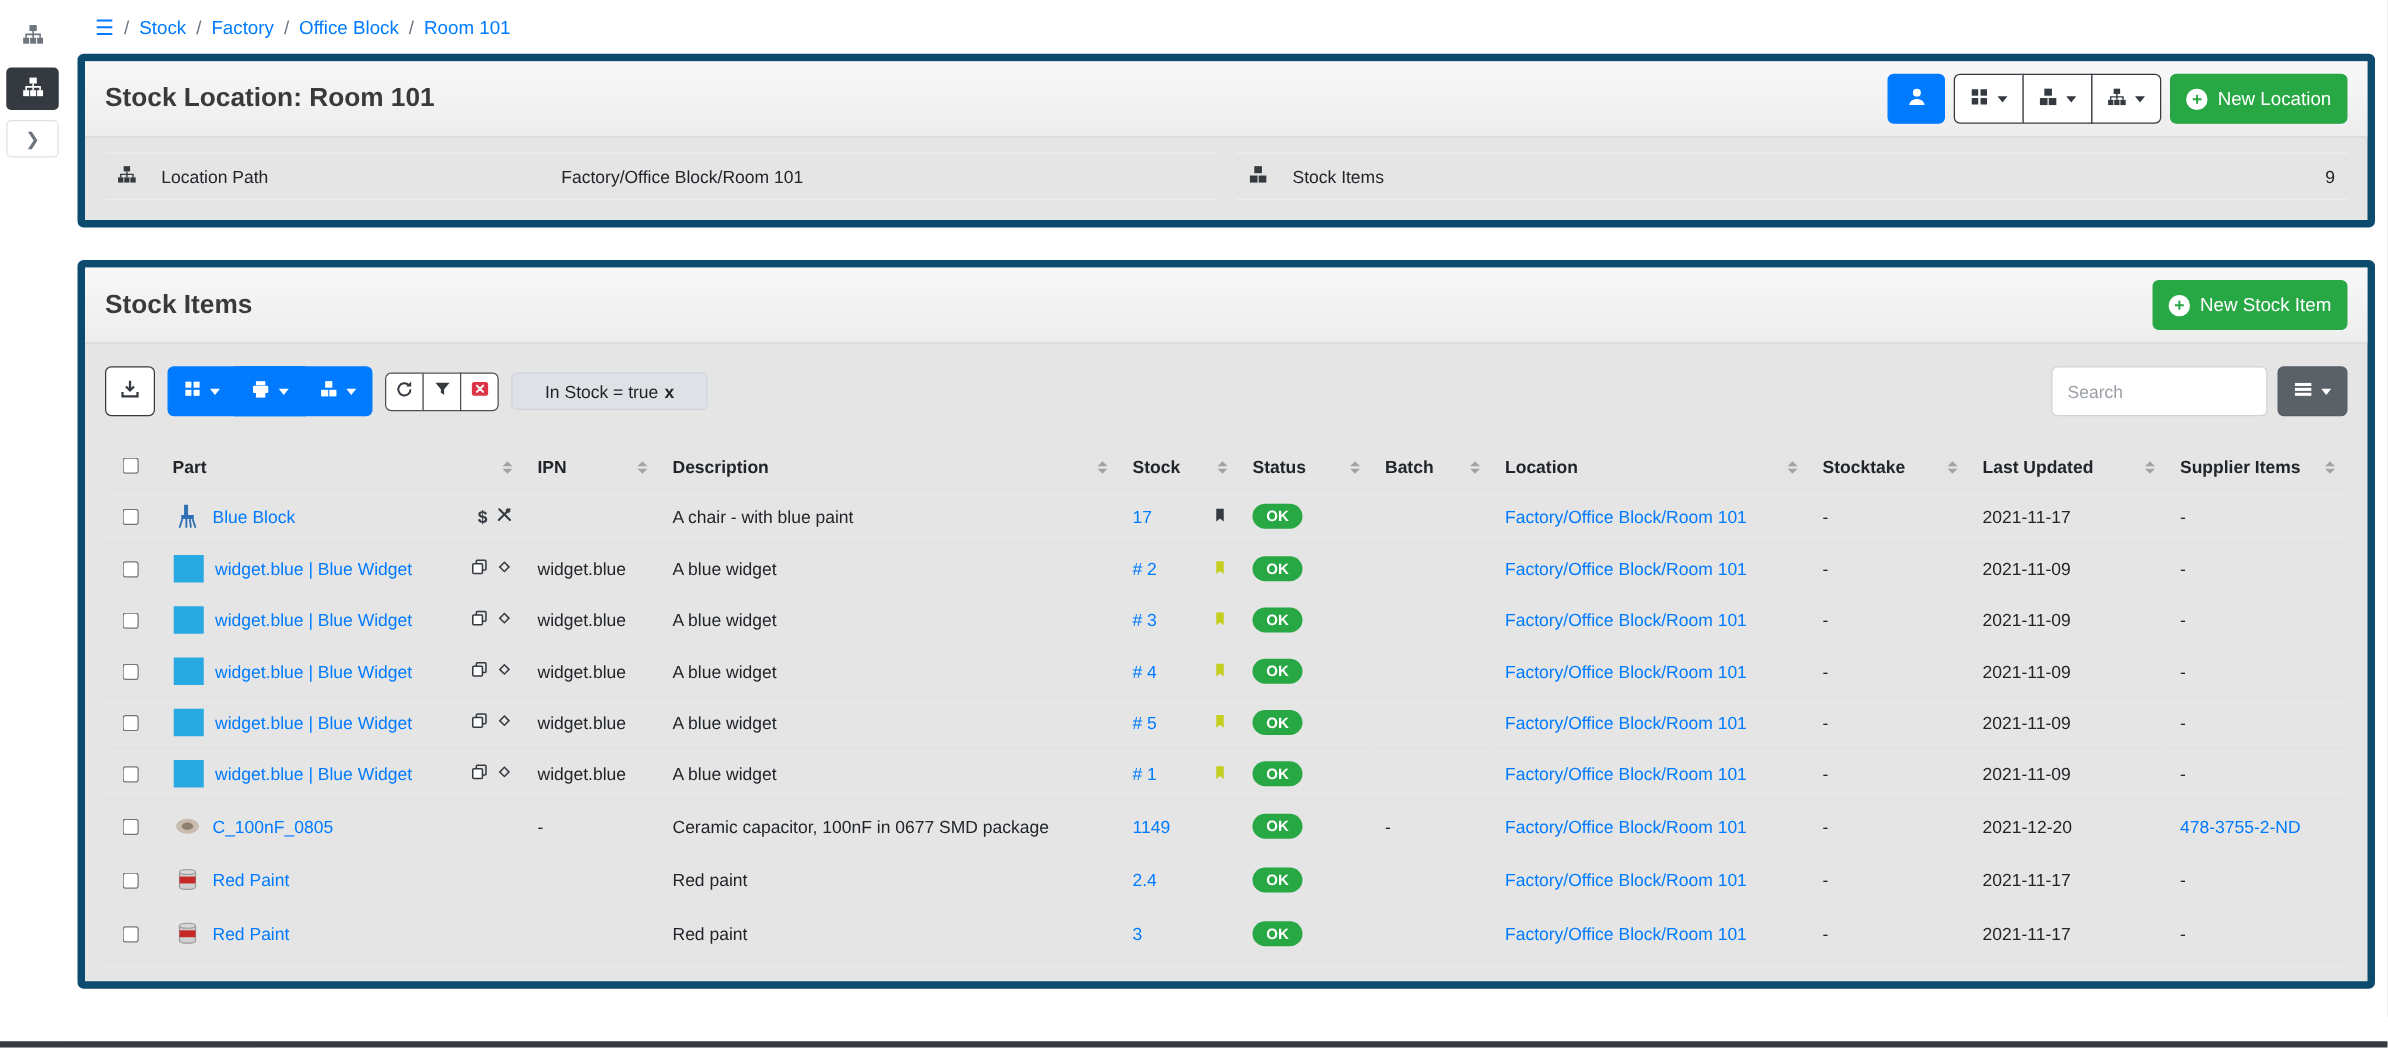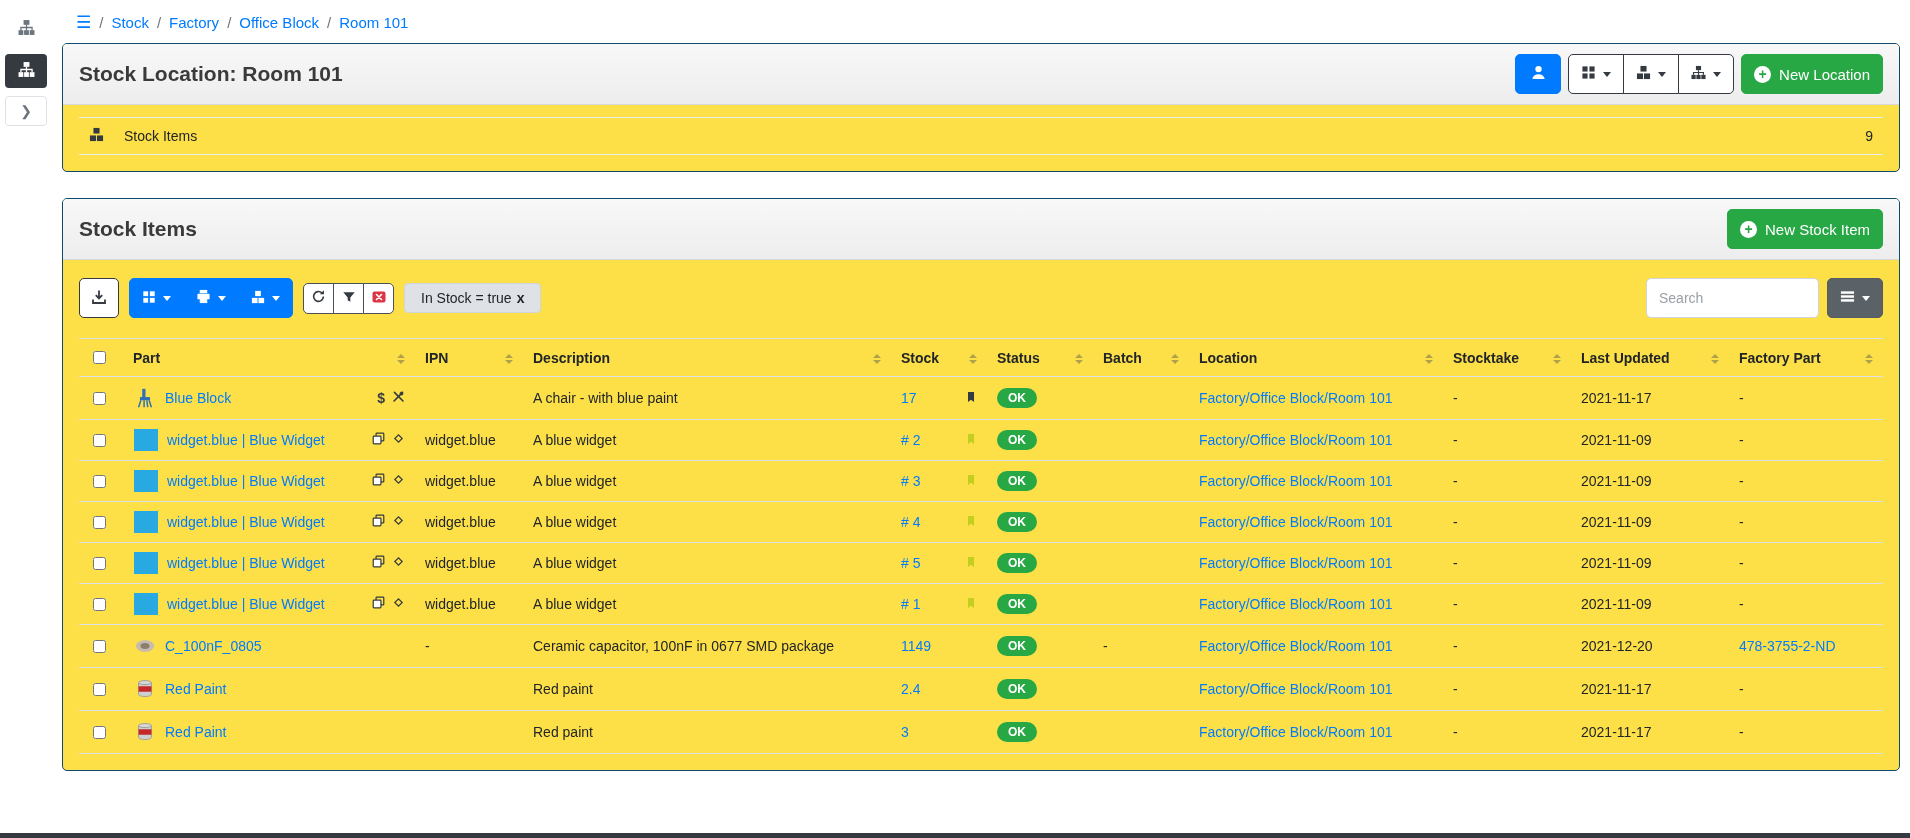--- a/index.html
+++ b/index.html
@@ -26,21 +26,21 @@
   .side-btn.active { background: #343a40; color: #fff; }
   .side-btn.expander { border: 1px solid #dee2e6; color: #6c757d; height: 30px; font-size: 14px; }
   .content { flex: 1; min-width: 0; }
 
   
   .crumb-bar { padding: 14px 24px 12px 24px; display: flex; align-items: center; gap: 8px; font-size: 15px; }
   .hamburger { color: #007bff; font-size: 17px; cursor: pointer; line-height: 1; }
   .crumb-sep { color: #6c757d; }
 
   
-  .panel { margin: 0 10px; border: 1px solid #0c4a6e; border-radius: 5px; background: #fde047; overflow: hidden; }
+  .panel { margin: 0 10px; border: 6px solid #0c4a6e; border-radius: 5px; background: #e5e5e5; overflow: hidden; }
   .panel + .panel { margin-top: 26px; }
   .panel-heading {
     background: linear-gradient(#f8f8f8, #ededed);
     border-bottom: 1px solid #d8d8d8;
     padding: 10px 16px; display: flex; align-items: center; justify-content: space-between;
     min-height: 58px;
   }
   .panel-title { font-size: 21px; font-weight: 600; color: #3a3a3a; }
   .panel-body { padding: 12px 16px 16px 16px; }
 
@@ -77,21 +77,21 @@
   td.d-value.right { text-align: right; }
 
   
   .toolbar { display: flex; align-items: center; justify-content: space-between; margin: 6px 0 20px 0; }
   .toolbar-left { display: flex; align-items: center; gap: 10px; }
   .toolbar-right { display: flex; align-items: center; gap: 8px; }
   .btn-sq { width: 34px; height: 34px; padding: 0; }
   .mini-group .btn { width: 31px; height: 31px; padding: 0; border-color: #495057; }
   .chip {
     background: #dee2e6; border: 1px solid #ced4da; border-radius: 4px;
-    padding: 6px 16px; font-size: 14px; color: #212529; display: inline-flex; align-items: center; cursor: pointer;
+    padding: 6px 26px; font-size: 14px; color: #212529; display: inline-flex; align-items: center; cursor: pointer;
   }
   .chip b { margin-left: 5px; cursor: pointer; }
   .search-box {
     width: 173px; height: 40px; border: 1px solid #ced4da; border-radius: 5px;
     padding: 0 12px; font-size: 14px; font-family: inherit; color: #495057;
   }
   .search-box::placeholder { color: #9aa0a6; }
 
   
   .page-row { display: flex; align-items: center; gap: 12px; margin: 16px 2px; font-size: 15px; color: #333; }
@@ -218,20 +218,39 @@
             <span class="plus-circle">+</span>
             <span>New Location</span>
           </button>
         </div>
       </div>
       <div class="panel-body">
         <div class="details">
           <div>
             <table class="detail">
               <tbody>
+                  <tr>
+                <td class="d-icon">
+                  <svg viewBox="0 0 16 16" width="15" height="15">
+                        <rect x="5.25" y="1" width="5.5" height="4.5" fill="currentColor"></rect>
+                        <rect x="0.5" y="10.5" width="4.5" height="4.5" fill="currentColor"></rect>
+                        <rect x="5.75" y="10.5" width="4.5" height="4.5" fill="currentColor"></rect>
+                        <rect x="11" y="10.5" width="4.5" height="4.5" fill="currentColor"></rect>
+                        <path d="M8 5.5v2.5M2.75 10.5V8h10.5v2.5M8 8v2.5" stroke="currentColor" fill="none" stroke-width="1.2"></path>
+                      </svg>
+                </td>
+                <td class="d-label">Location Path</td>
+                <td class="d-value">Factory/Office Block/Room 101</td>
+              </tr>
+            </tbody>
+              </table>
+          </div>
+          <div>
+            <table class="detail">
+              <tbody>
               <tr>
                 <td class="d-icon">
                   <svg viewBox="0 0 16 16" width="15" height="15" fill="currentColor">
                         <rect x="4.75" y="1" width="6.5" height="6"></rect>
                         <rect x="1" y="9" width="6.5" height="6"></rect>
                         <rect x="8.5" y="9" width="6.5" height="6"></rect>
                       </svg>
                 </td>
                 <td class="d-label">Stock Items</td>
                 <td class="d-value right">9</td>
@@ -389,21 +408,21 @@
                     <i class="d"></i>
                   </span></th>
               <th><span>Stocktake</span><span class="sort">
                     <i class="u"></i>
                     <i class="d"></i>
                   </span></th>
               <th><span>Last Updated</span><span class="sort">
                     <i class="u"></i>
                     <i class="d"></i>
                   </span></th>
-              <th><span>Factory Part</span><span class="sort">
+              <th><span>Supplier Items</span><span class="sort">
                     <i class="u"></i>
                     <i class="d"></i>
                   </span></th>
             </tr>
           </thead>
           <tbody>
 
             <tr>
               <td><input type="checkbox" style=""></td>
               <td>

